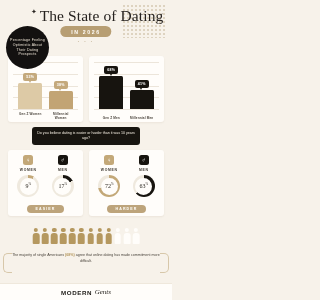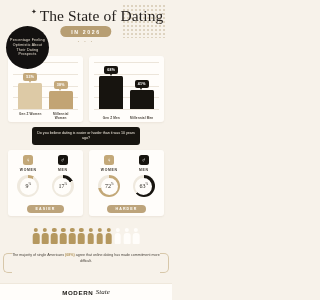--- a/index.html
+++ b/index.html
@@ -448,14 +448,14 @@
 </div>
 
 <div class="bracket-l"></div>
 <div class="bracket-r"></div>
 <div class="caption">
   <span>The majority of single Americans </span><span class="pct">(68%)</span><span> agree that online dating has made commitment more difficult.</span>
 </div>
 
 <div class="footer">
   <span class="lg1">MODERN</span>
-  <span class="lg2">State</span>
+  <span class="lg2">Gents</span>
 </div>
 
 </body></html>

